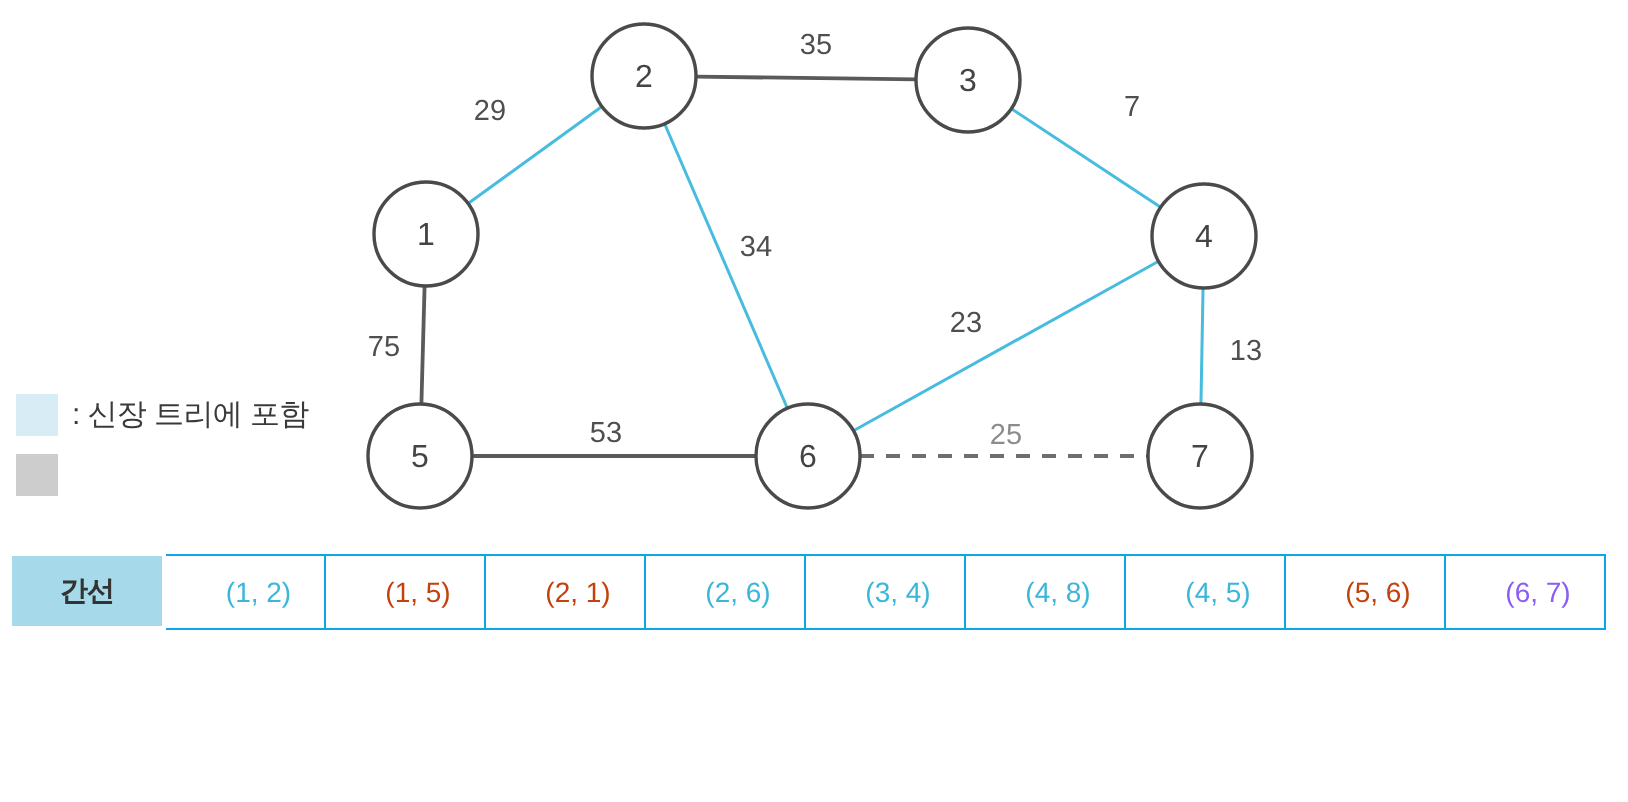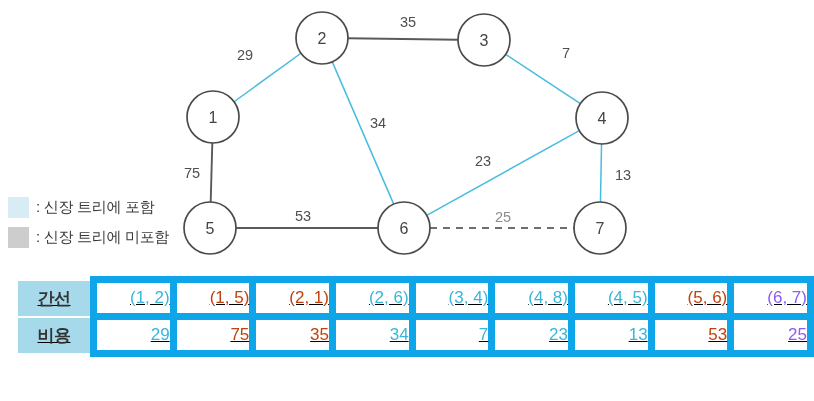--- a/index.html
+++ b/index.html
@@ -8,33 +8,32 @@
     font-family:"Liberation Sans","DejaVu Sans",sans-serif;
   }
   svg.graph{position:absolute;left:0;top:0;}
   
   .legend{position:absolute;left:8px;top:196px;}
   .legend-item{display:flex;align-items:center;height:22px;margin-bottom:8px;}
   .swatch{width:21px;height:21px;margin-right:7px;flex:0 0 auto;}
   .legend-label{font-size:15px;color:#3a3a3a;letter-spacing:-0.3px;}
   
   table.edge-table{
-    position:absolute;left:16px;top:276px;border-collapse:collapse;table-layout:fixed;
-    font-size:17px;
-    text-decoration:underline;
+    position:absolute;left:4px;top:276px;border-collapse:collapse;table-layout:fixed;
+    font-size:14px;
   }
   table.edge-table th,
   table.edge-table td{height:37px;box-sizing:border-box;padding:0;}
   table.edge-table th{
     width:77px;background:#a6d9e9;color:#333333;font-weight:bold;
     border:2px solid #ffffff;text-align:center;letter-spacing:-0.5px;
   }
   table.edge-table td{
-    width:80px;background:#ffffff;border:7px solid #0ea5e9;
-    text-align:right;padding-left:14px;
+    width:80px;background:#ffffff;border:1px solid #0ea5e9;
+    text-align:center;padding-left:14px;
   }
   td.included{color:#3ab6da;}
   td.normal{color:#c2410c;}
   td.excluded{color:#8b5cf6;}
 </style>
 </head>
 <body>
 
 <div class="stage">
 
@@ -87,46 +86,33 @@
       <text x="503" y="217" dy="0.35em" text-anchor="middle" font-size="14.5" fill="#8c8c8c">25</text>
     </svg>
 
   <div class="legend">
     <div class="legend-item">
       <span class="swatch" style="background: rgb(216, 236, 245);"></span>
       <span class="legend-label">: 신장 트리에 포함</span>
     </div>
     <div class="legend-item">
       <span class="swatch" style="background: rgb(205, 205, 205);"></span>
-      <span class="legend-label">: 신장 트리에 미포함</span>
     </div>
   </div>
 
   <table class="edge-table">
     <tbody>
         <tr>
           <th>간선</th>
           <td class="included">(1, 2)</td>
           <td class="normal">(1, 5)</td>
           <td class="normal">(2, 1)</td>
           <td class="included">(2, 6)</td>
           <td class="included">(3, 4)</td>
           <td class="included">(4, 8)</td>
           <td class="included">(4, 5)</td>
           <td class="normal">(5, 6)</td>
           <td class="excluded">(6, 7)</td>
         </tr>
-        <tr>
-          <th>비용</th>
-          <td class="included">29</td>
-          <td class="normal">75</td>
-          <td class="normal">35</td>
-          <td class="included">34</td>
-          <td class="included">7</td>
-          <td class="included">23</td>
-          <td class="included">13</td>
-          <td class="normal">53</td>
-          <td class="excluded">25</td>
-        </tr>
       </tbody>
   </table>
 
 </div>
 
 </body></html>

